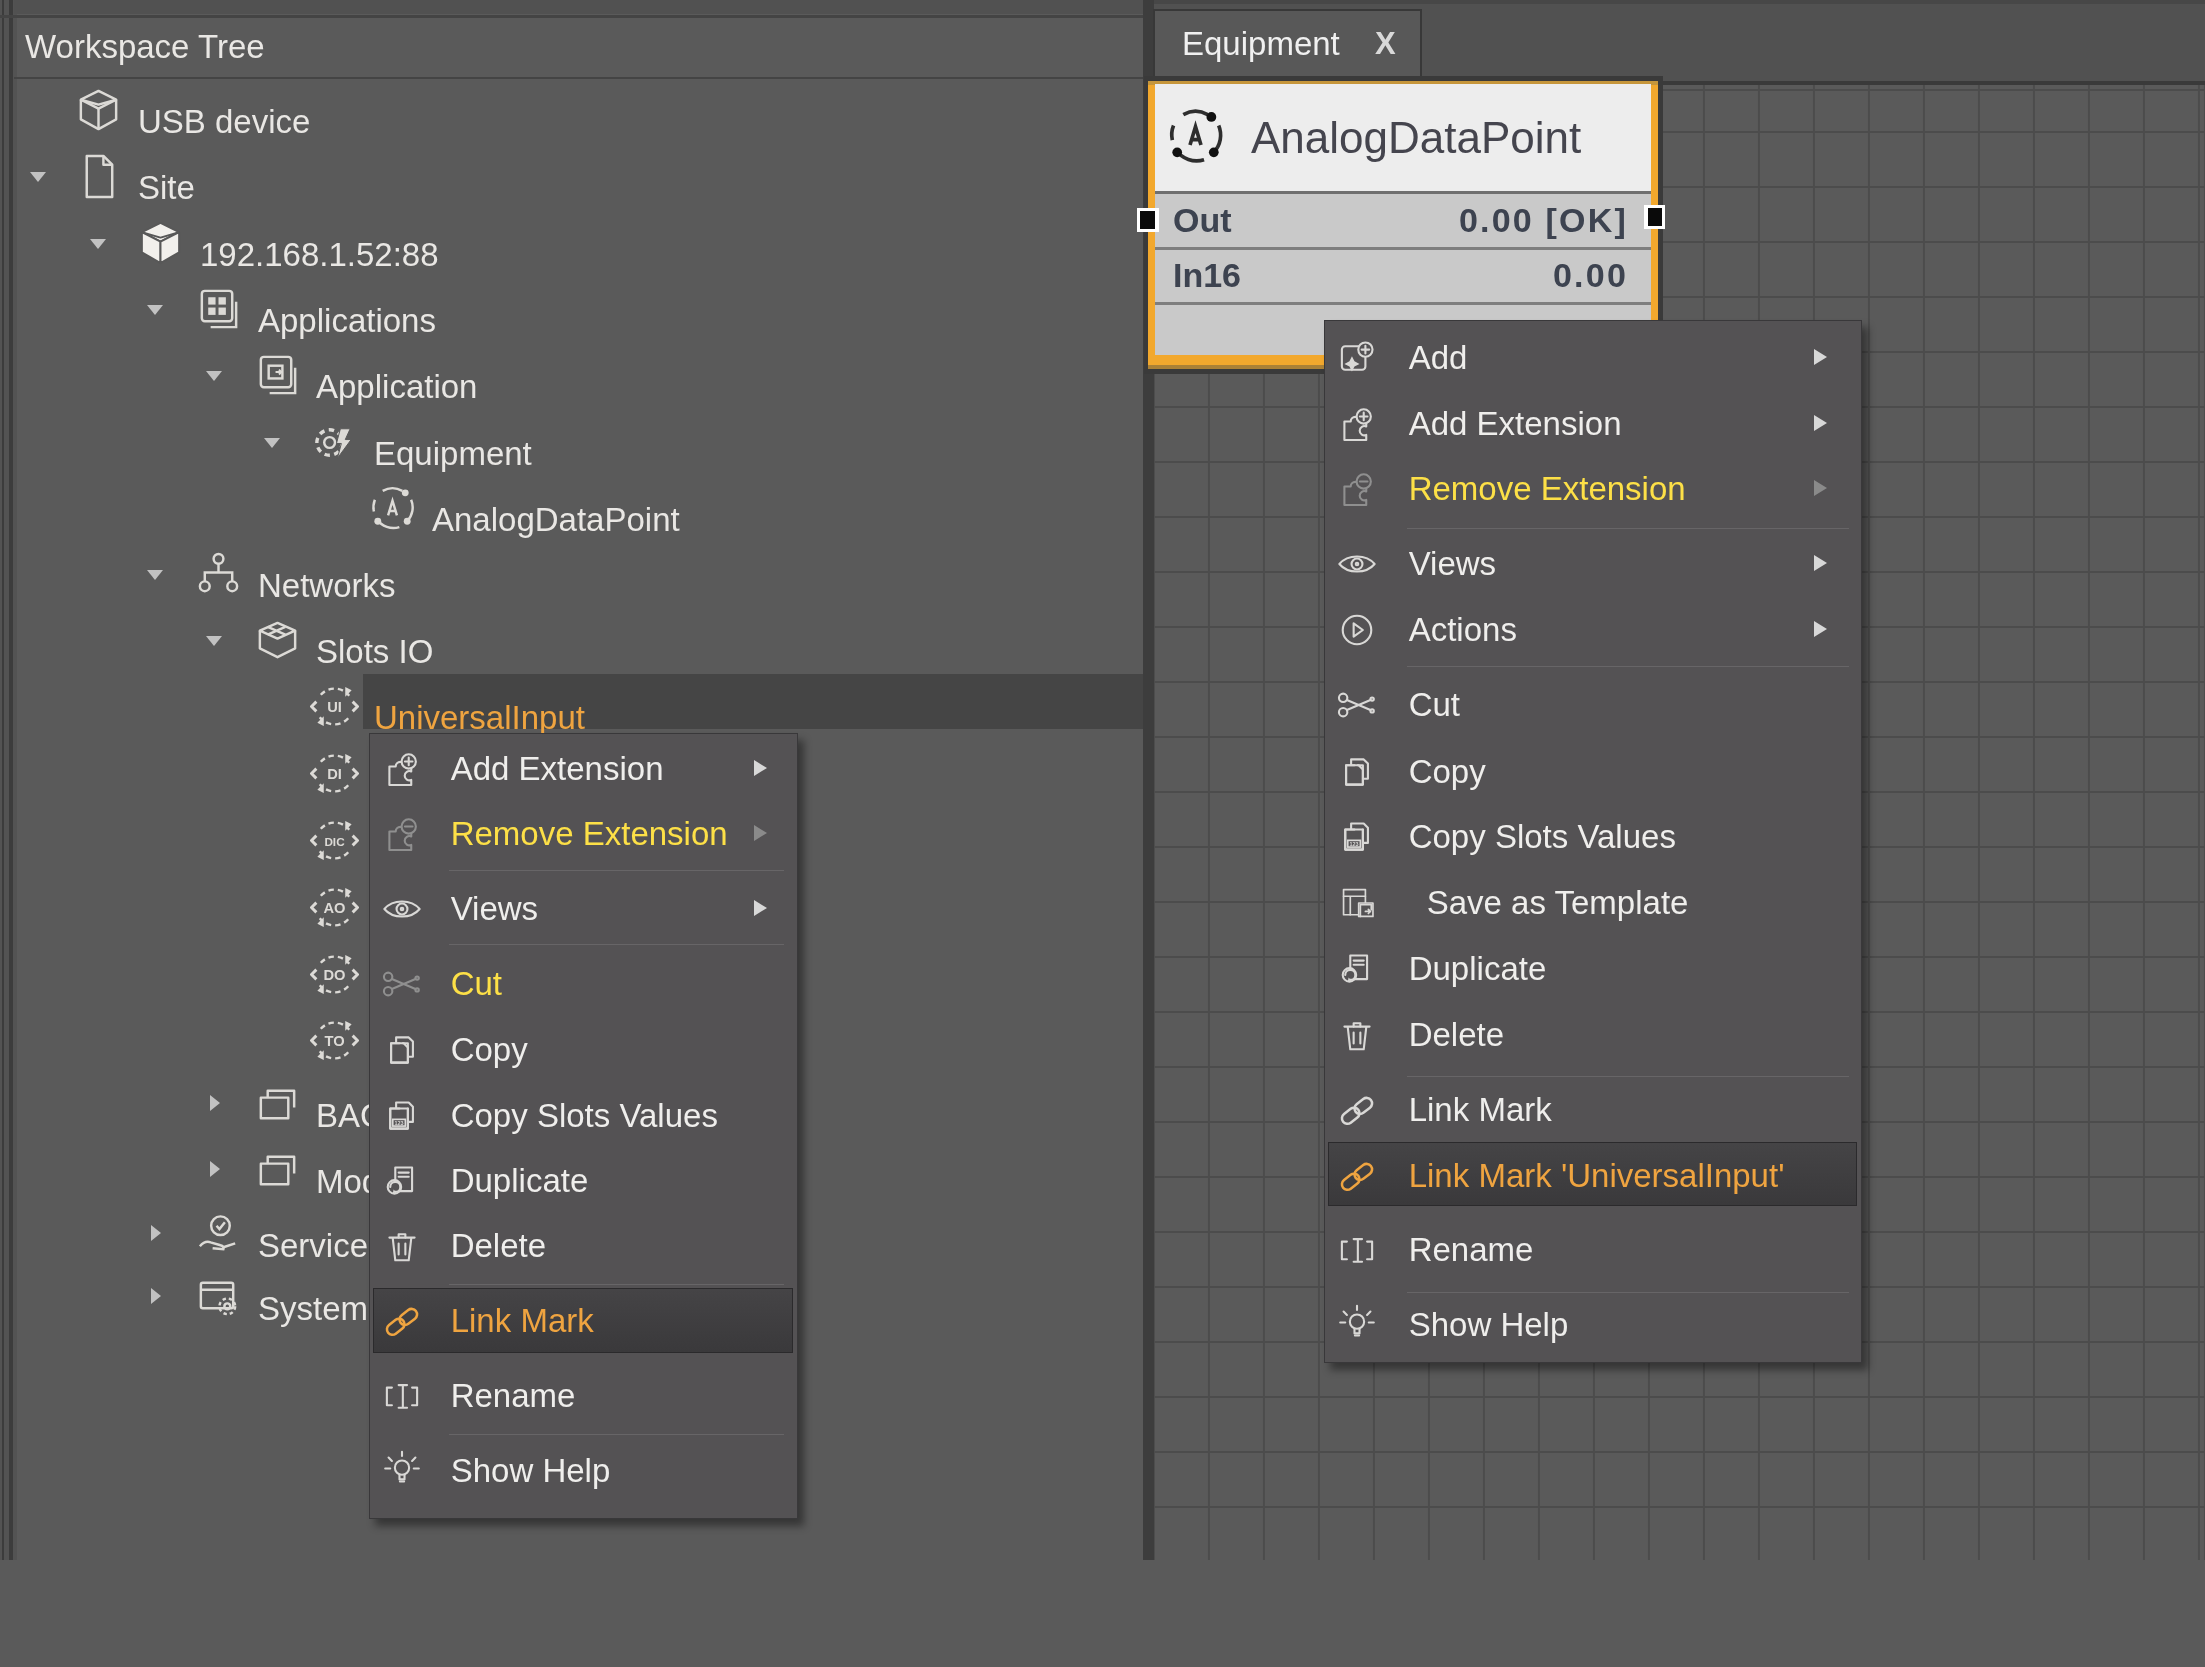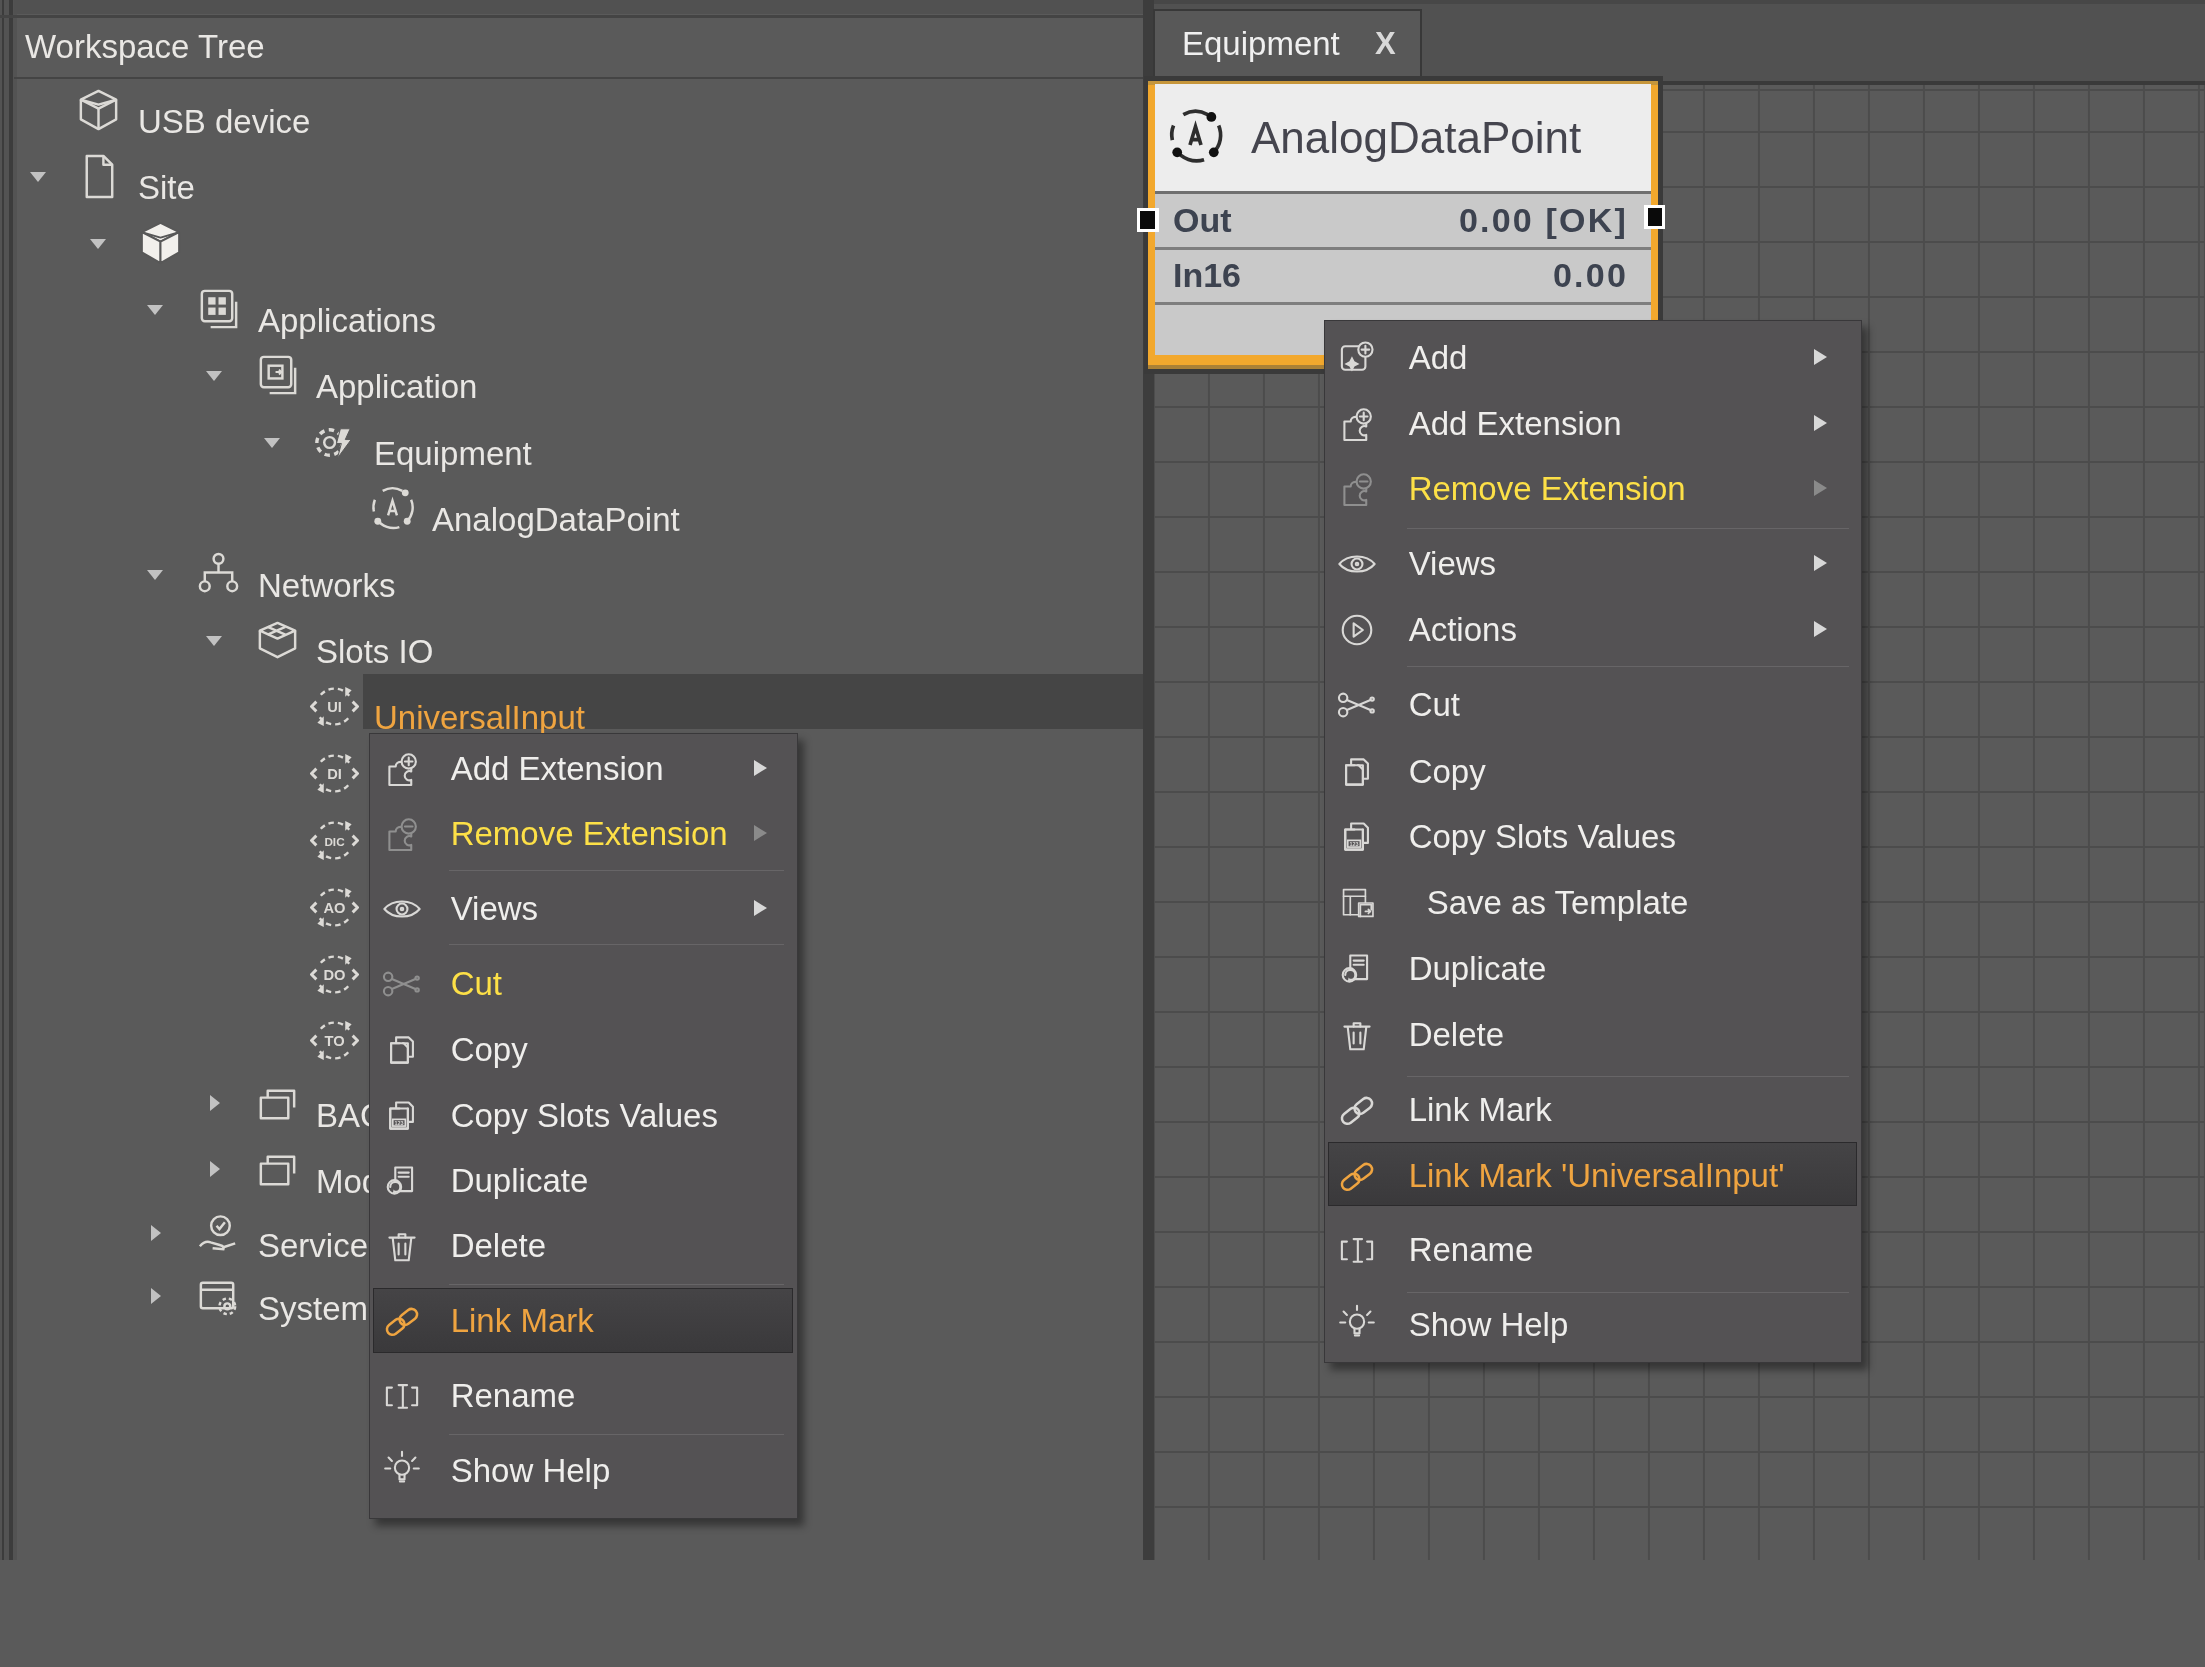--- a/index.html
+++ b/index.html
@@ -66,20 +66,21 @@
 <div class="trow" style="top:210px">
         <div class="dn" style="left:90px"></div>
         <svg class="tico" style="left:136px" viewBox="0 0 100 100">
           <g stroke="#585858" stroke-width="4" fill="#f2f0ec" stroke-linejoin="round">
             <path d="M50 8 L88 27 L50 46 L12 27 Z"></path>
             <path d="M12 27 L12 68 L50 90 L50 46 Z"></path>
             <path d="M88 27 L88 68 L50 90 L50 46 Z"></path>
             <path d="M12 27 L50 38 L88 27" fill="none"></path>
           </g>
         </svg>
+        <span class="lbl" style="left:200px">192.168.1.52:88</span>
       </div>
 <div class="trow" style="top:276px">
         <div class="dn" style="left:147px"></div>
         <svg class="tico" style="left:194px" viewBox="0 0 100 100">
           <g fill="none" stroke="#dcdad6" stroke-width="5">
             <rect x="16" y="12" width="62" height="62" rx="6"></rect>
             <path d="M86 34 L86 86 L34 86"></path>
             <g fill="#dcdad6" stroke="none">
               <rect x="29" y="25" width="15" height="15"></rect>
               <rect x="50" y="25" width="15" height="15"></rect>

